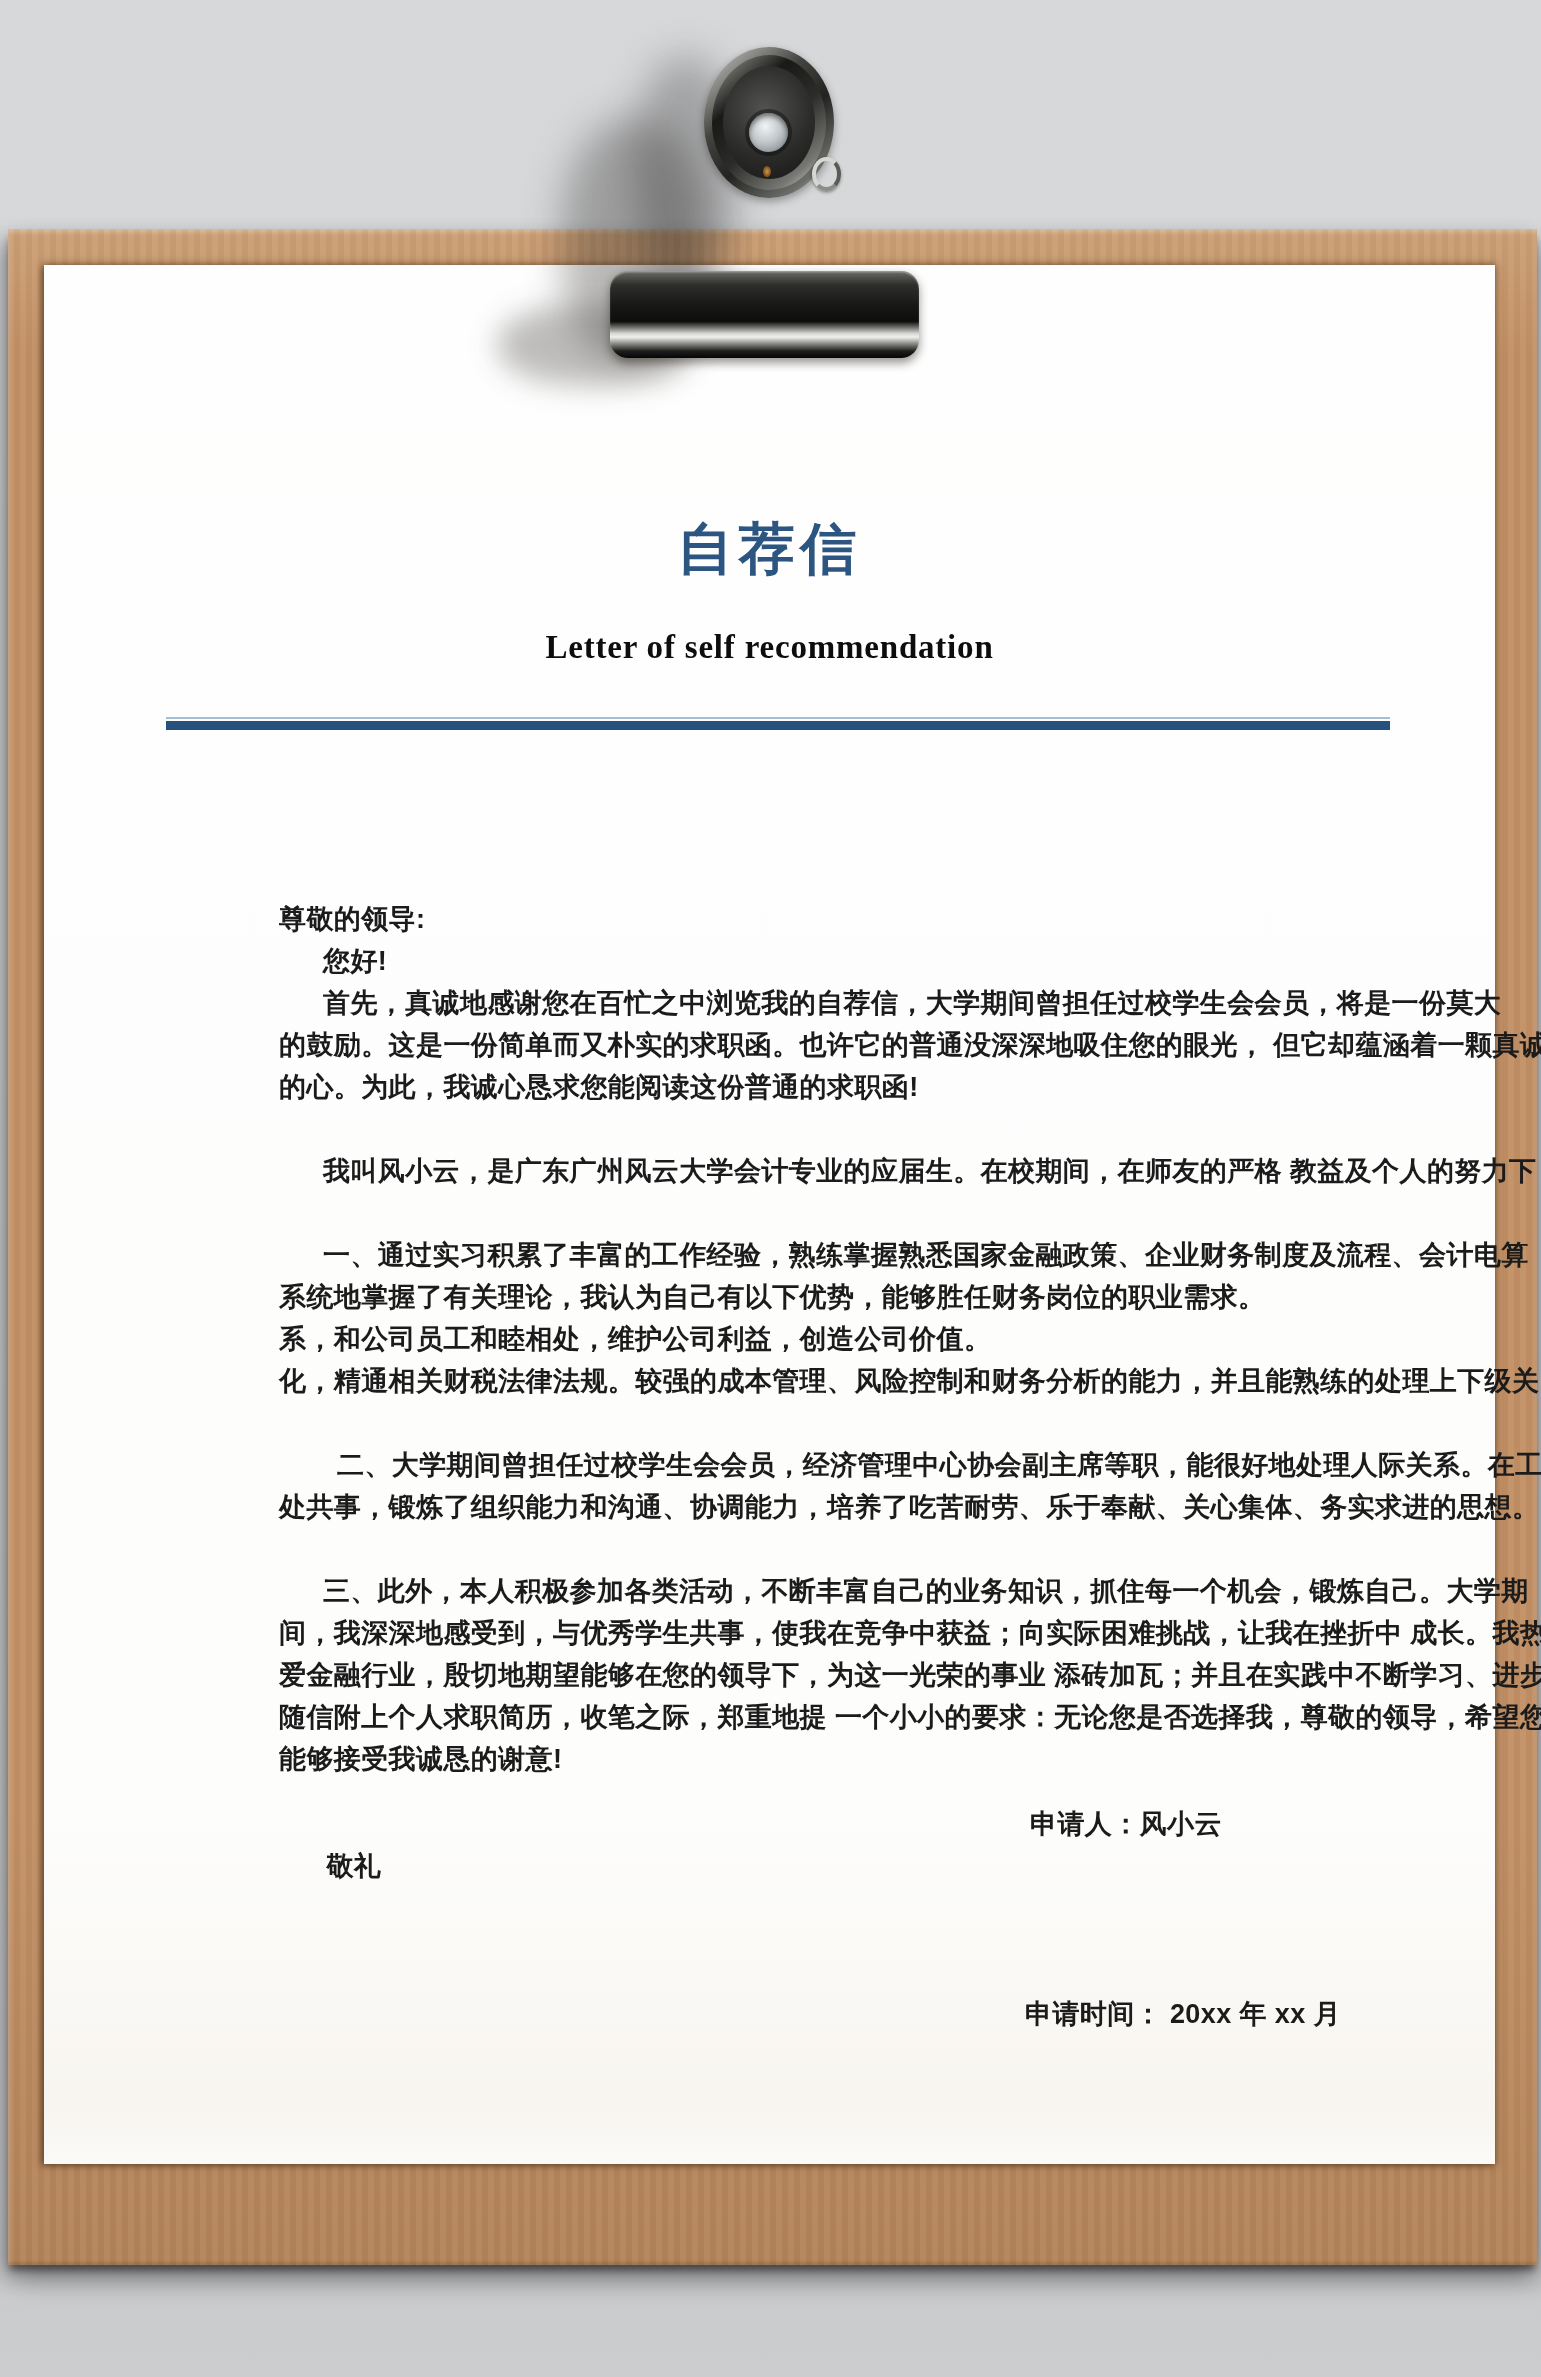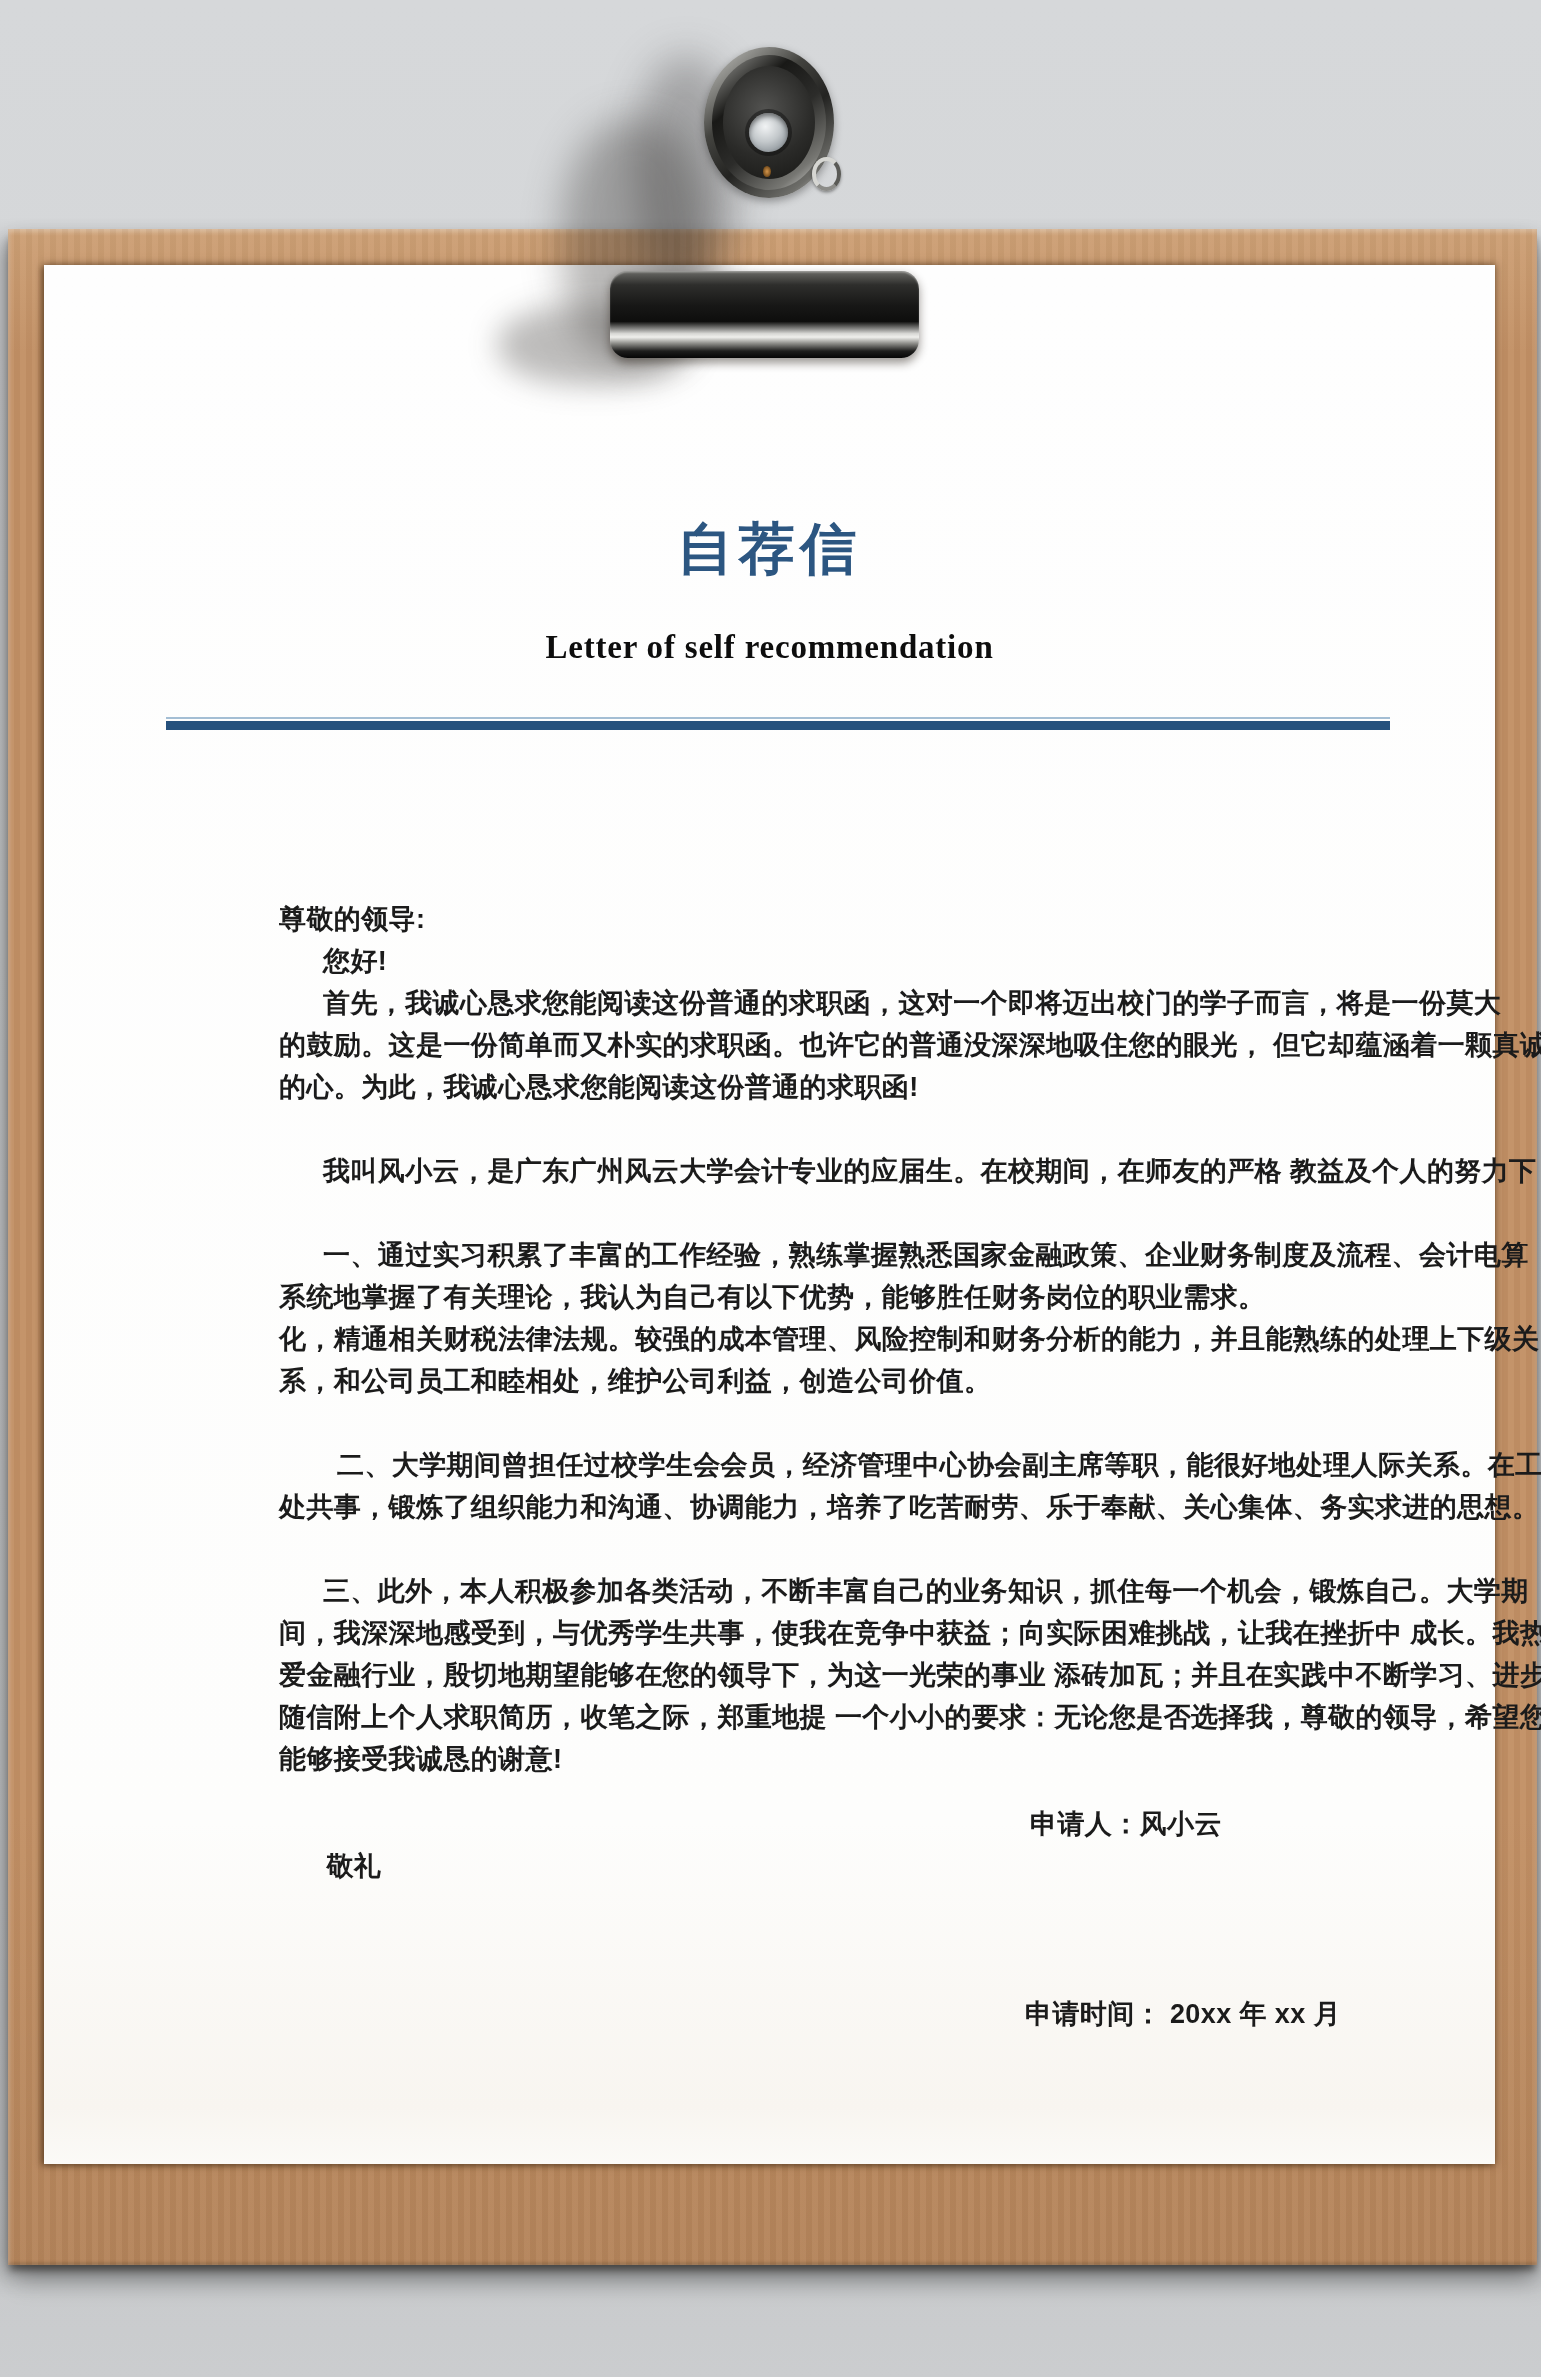--- a/index.html
+++ b/index.html
@@ -83,28 +83,28 @@
   <div class="rule">
     <div class="thin"></div>
     <div class="gap"></div>
     <div class="thick"></div>
   </div>
 
   <div class="body-text">
     <div>
         <div class="bline">尊敬的领导:</div>
         <div class="bline ind1">您好!</div>
-        <div class="bline ind1">首先，我诚心恳求您能阅读这份普通的求职函，这对一个即将迈出校门的学子而言，将是一份莫大</div>
+        <div class="bline ind1">首先，真诚地感谢您在百忙之中浏览我的自荐信，大学期间曾担任过校学生会会员，将是一份莫大</div>
         <div class="bline">的鼓励。这是一份简单而又朴实的求职函。也许它的普通没深深地吸住您的眼光， 但它却蕴涵着一颗真诚</div>
         <div class="bline">的心。为此，我诚心恳求您能阅读这份普通的求职函!</div>
         <div class="bline pgap ind1">我叫风小云，是广东广州风云大学会计专业的应届生。在校期间，在师友的严格 教益及个人的努力下，</div>
         <div class="bline pgap ind1">一、通过实习积累了丰富的工作经验，熟练掌握熟悉国家金融政策、企业财务制度及流程、会计电算</div>
         <div class="bline">系统地掌握了有关理论，我认为自己有以下优势，能够胜任财务岗位的职业需求。</div>
+        <div class="bline">系，和公司员工和睦相处，维护公司利益，创造公司价值。</div>
         <div class="bline">化，精通相关财税法律法规。较强的成本管理、风险控制和财务分析的能力，并且能熟练的处理上下级关</div>
-        <div class="bline">系，和公司员工和睦相处，维护公司利益，创造公司价值。</div>
         <div class="bline pgap ind2">二、大学期间曾担任过校学生会会员，经济管理中心协会副主席等职，能很好地处理人际关系。在工</div>
         <div class="bline">处共事，锻炼了组织能力和沟通、协调能力，培养了吃苦耐劳、乐于奉献、关心集体、务实求进的思想。</div>
         <div class="bline pgap ind1">三、此外，本人积极参加各类活动，不断丰富自己的业务知识，抓住每一个机会，锻炼自己。大学期</div>
         <div class="bline">间，我深深地感受到，与优秀学生共事，使我在竞争中获益；向实际困难挑战，让我在挫折中 成长。我热</div>
         <div class="bline">爱金融行业，殷切地期望能够在您的领导下，为这一光荣的事业 添砖加瓦；并且在实践中不断学习、进步。</div>
         <div class="bline">随信附上个人求职简历，收笔之际，郑重地提 一个小小的要求：无论您是否选择我，尊敬的领导，希望您</div>
         <div class="bline">能够接受我诚恳的谢意!</div>
       </div>
     <div class="bline sig-row">
       <span>敬礼</span>

